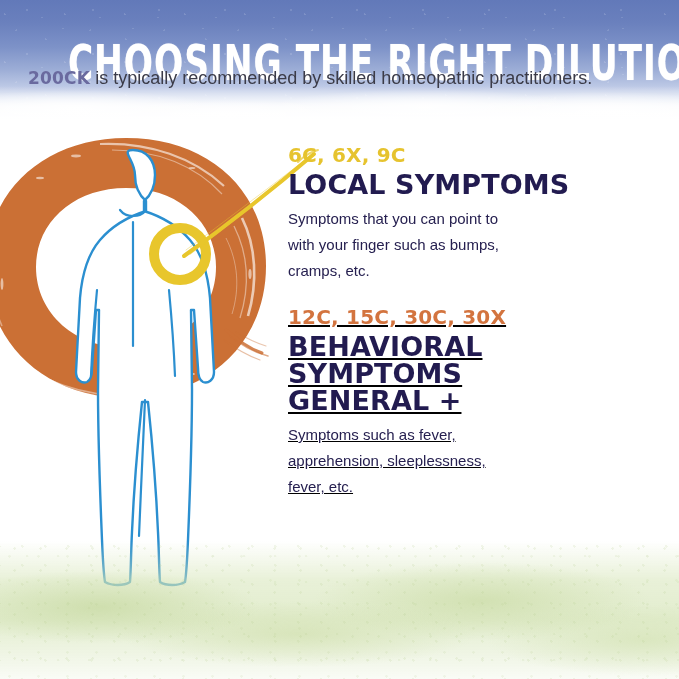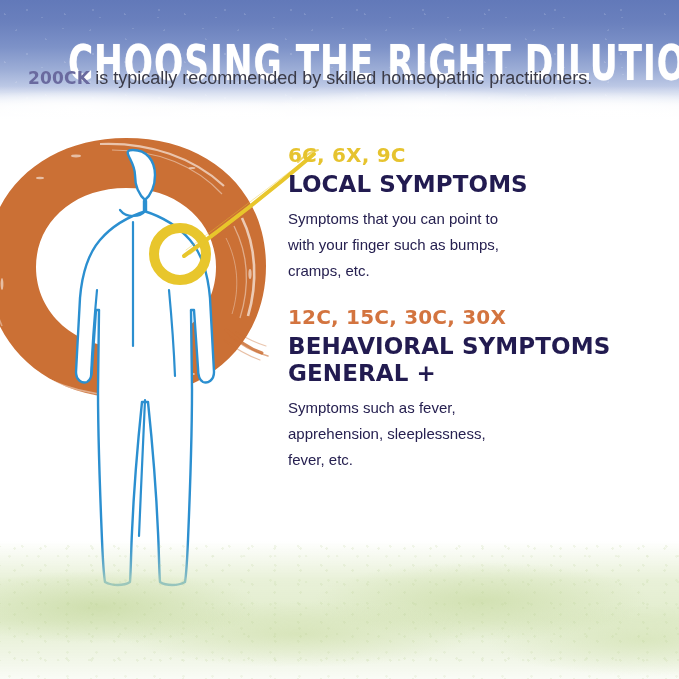--- a/index.html
+++ b/index.html
@@ -123,36 +123,36 @@
     height: 116px;
   }
 
   
   .content-col {
     position: absolute;
     left: 288px;
     top: 140px;
     width: 372px;
   }
-  .section + .section { margin-top: 18px; }
+  .section + .section { margin-top: 18px; text-decoration: underline; }
   .dilution-codes {
     font-family: "DejaVu Sans", sans-serif;
     font-weight: bold;
     font-size: 20px;
     line-height: 30px;
     letter-spacing: .2px;
     margin: 0 0 1px 0;
   }
   .codes-gold   { color: #e6c32e; }
   .codes-orange { color: #d3743f; }
   .section-heading {
     color: #221b50;
     font-family: "DejaVu Sans", sans-serif;
     font-weight: bold;
-    font-size: 23px;
+    font-size: 27px;
     line-height: 27px;
     letter-spacing: .1px;
     margin: 0 0 8px 0;
   }
   .section-body {
     color: #262050;
     font-family: "Liberation Sans", sans-serif;
     font-size: 15px;
     line-height: 26px;
     margin: 0;

